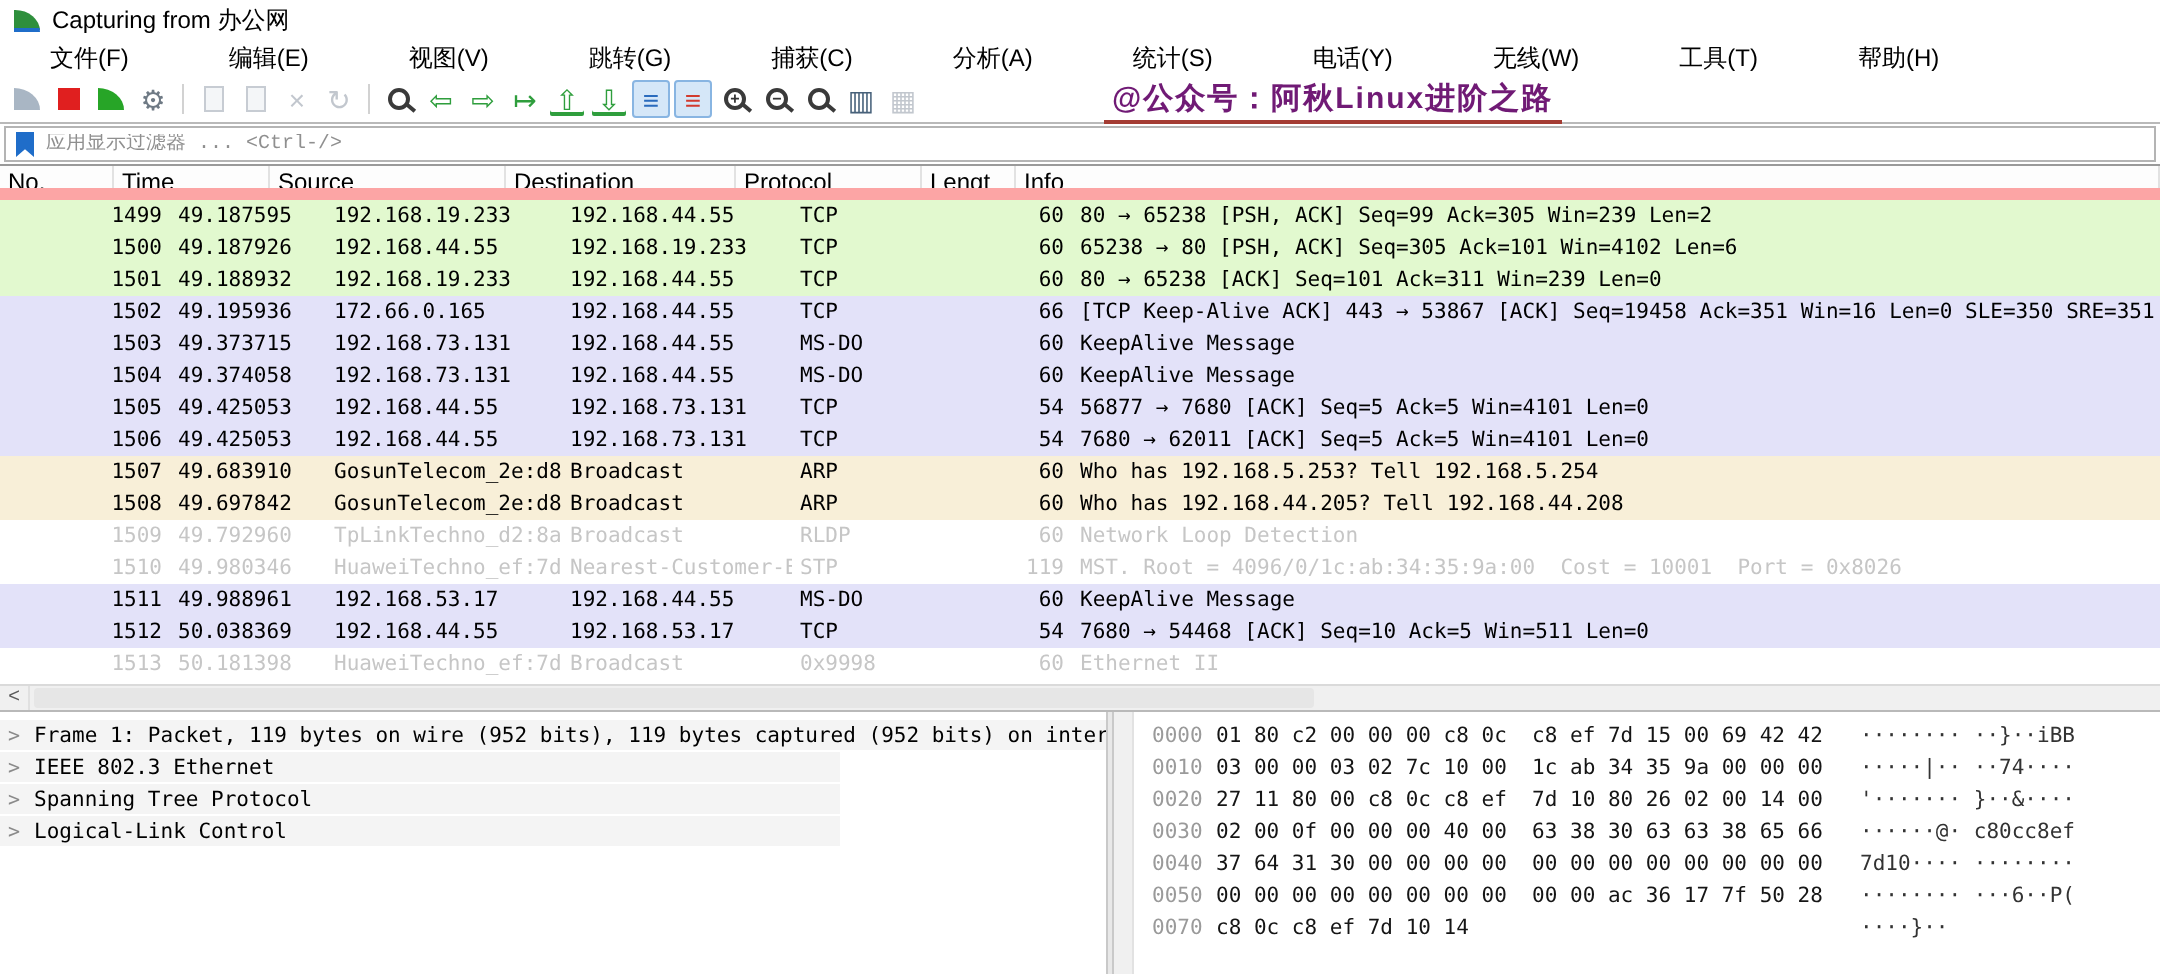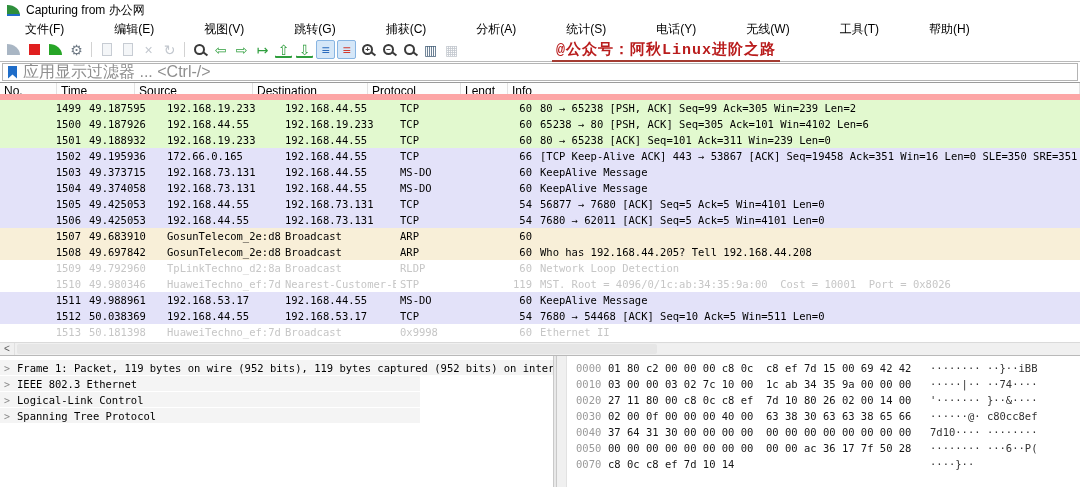--- a/index.html
+++ b/index.html
@@ -27,29 +27,29 @@
   .tb-sep { width:1px; height:15px; background:#d2d2d2; margin:0 4px; }
   .fin-shape { width:13px; height:11px; border-radius:0 100% 0 0; display:block; }
   .sq-shape { width:11px; height:11px; display:block; }
   .doc-shape { width:10px; height:13px; border:1px solid #c7ccd3; background:#f4f6f8; display:block; }
   .mag-shape { width:11px; height:11px; border:2px solid #3a3a3a; border-radius:50%;
     position:relative; display:flex; align-items:center; justify-content:center;
     font-size:8px; font-weight:bold; color:#333; }
   .mag-shape::after { content:""; position:absolute; width:5px; height:2px; background:#3a3a3a;
     right:-5px; bottom:-2px; transform:rotate(40deg); }
   .watermark { position:absolute; left:552px; top:2px; font-size:15px; font-weight:600;
-    color:#b91c1c; letter-spacing:1px; border-bottom:2px solid #a43c33; padding:0 4px 1px 4px;font-family:Liberation Mono, monospace; }
+    color:#701a75; letter-spacing:1px; border-bottom:2px solid #a43c33; padding:0 4px 1px 4px; }
 
   
   .filterbar { height:21px; padding:1px 2px; background:#fff; border-bottom:1px solid #9a9a9a; display:flex; }
   .filter-box { flex:1; border:1px solid #b4b4b4; background:#fff; display:flex; align-items:center; }
   .bookmark { width:9px; height:13px; background:#1f6dc9; margin:0 6px 0 5px;
     clip-path:polygon(0 0,100% 0,100% 100%,50% 70%,0 100%); flex:none; }
-  .filter-input { flex:1; border:none; outline:none; font-size:16px; color:#0f172a;
-    font-family:Liberation Sans, sans-serif; background:transparent; }
+  .filter-input { flex:1; border:none; outline:none; font-size:10px; color:#0f172a;
+    font-family:Liberation Mono, monospace; background:transparent; }
   .filter-input::placeholder { color:#8f8f8f; }
 
   
   .grid7 { display:grid; grid-template-columns:57px 78px 118px 115px 93px 47px 1fr; }
   .plist-header { height:17px; font-size:12px; background:#fdfdfd; border-bottom:6px solid #fca5a5; }
   .h-cell { padding:1px 4px; border-right:1px solid #e2e2e2; white-space:nowrap; overflow:hidden; }
   .p-row { height:16px; font-family:"DejaVu Sans Mono",monospace; font-size:10.5px;
     line-height:16px; white-space:nowrap;padding-left:28px; }
   .c { padding:0 4px; overflow:hidden; }
   .c-no, .c-len { text-align:right; }
@@ -245,20 +245,21 @@
           <span class="c c-len">54</span>
           <span class="c c-info">7680 → 62011 [ACK] Seq=5 Ack=5 Win=4101 Len=0</span>
         </div>
         <div class="p-row grid7 tan">
           <span class="c c-no">1507</span>
           <span class="c c-time">49.683910</span>
           <span class="c c-src">GosunTelecom_2e:d8:…</span>
           <span class="c c-dst">Broadcast</span>
           <span class="c c-proto">ARP</span>
           <span class="c c-len">60</span>
+          <span class="c c-info">Who has 192.168.5.253? Tell 192.168.5.254</span>
         </div>
         <div class="p-row grid7 tan">
           <span class="c c-no">1508</span>
           <span class="c c-time">49.697842</span>
           <span class="c c-src">GosunTelecom_2e:d8:…</span>
           <span class="c c-dst">Broadcast</span>
           <span class="c c-proto">ARP</span>
           <span class="c c-len">60</span>
           <span class="c c-info">Who has 192.168.44.205? Tell 192.168.44.208</span>
         </div>
@@ -314,22 +315,22 @@
     <span class="hs-btn">&lt;</span>
     <div class="hs-track">
       <div class="hs-thumb"></div>
     </div>
   </div>
 
   <div class="bottom">
     <div class="details" id="details-pane">
         <div class="d-row"><span class="chev">&gt;</span><span class="d-text">Frame 1: Packet, 119 bytes on wire (952 bits), 119 bytes captured (952 bits) on interface</span></div>
         <div class="d-row"><span class="chev">&gt;</span><span class="d-text">IEEE 802.3 Ethernet</span></div>
+        <div class="d-row"><span class="chev">&gt;</span><span class="d-text">Spanning Tree Protocol</span></div>
         <div class="d-row"><span class="chev">&gt;</span><span class="d-text">Logical-Link Control</span></div>
-        <div class="d-row"><span class="chev">&gt;</span><span class="d-text">Spanning Tree Protocol</span></div>
       </div>
     <div class="divider"></div>
     <div class="hexpane">
       <div class="hex-scroll"></div>
       <div id="hex-rows">
           <div class="hx-row"><span class="off">0000</span><span class="hexs">01 80 c2 00 00 00 c8 0c  c8 ef 7d 15 00 69 42 42</span><span class="ascii">········ ··}··iBB</span></div>
           <div class="hx-row"><span class="off">0010</span><span class="hexs">03 00 00 03 02 7c 10 00  1c ab 34 35 9a 00 00 00</span><span class="ascii">·····|·· ··74····</span></div>
           <div class="hx-row"><span class="off">0020</span><span class="hexs">27 11 80 00 c8 0c c8 ef  7d 10 80 26 02 00 14 00</span><span class="ascii">'······· }··&amp;····</span></div>
           <div class="hx-row"><span class="off">0030</span><span class="hexs">02 00 0f 00 00 00 40 00  63 38 30 63 63 38 65 66</span><span class="ascii">······@· c80cc8ef</span></div>
           <div class="hx-row"><span class="off">0040</span><span class="hexs">37 64 31 30 00 00 00 00  00 00 00 00 00 00 00 00</span><span class="ascii">7d10···· ········</span></div>

